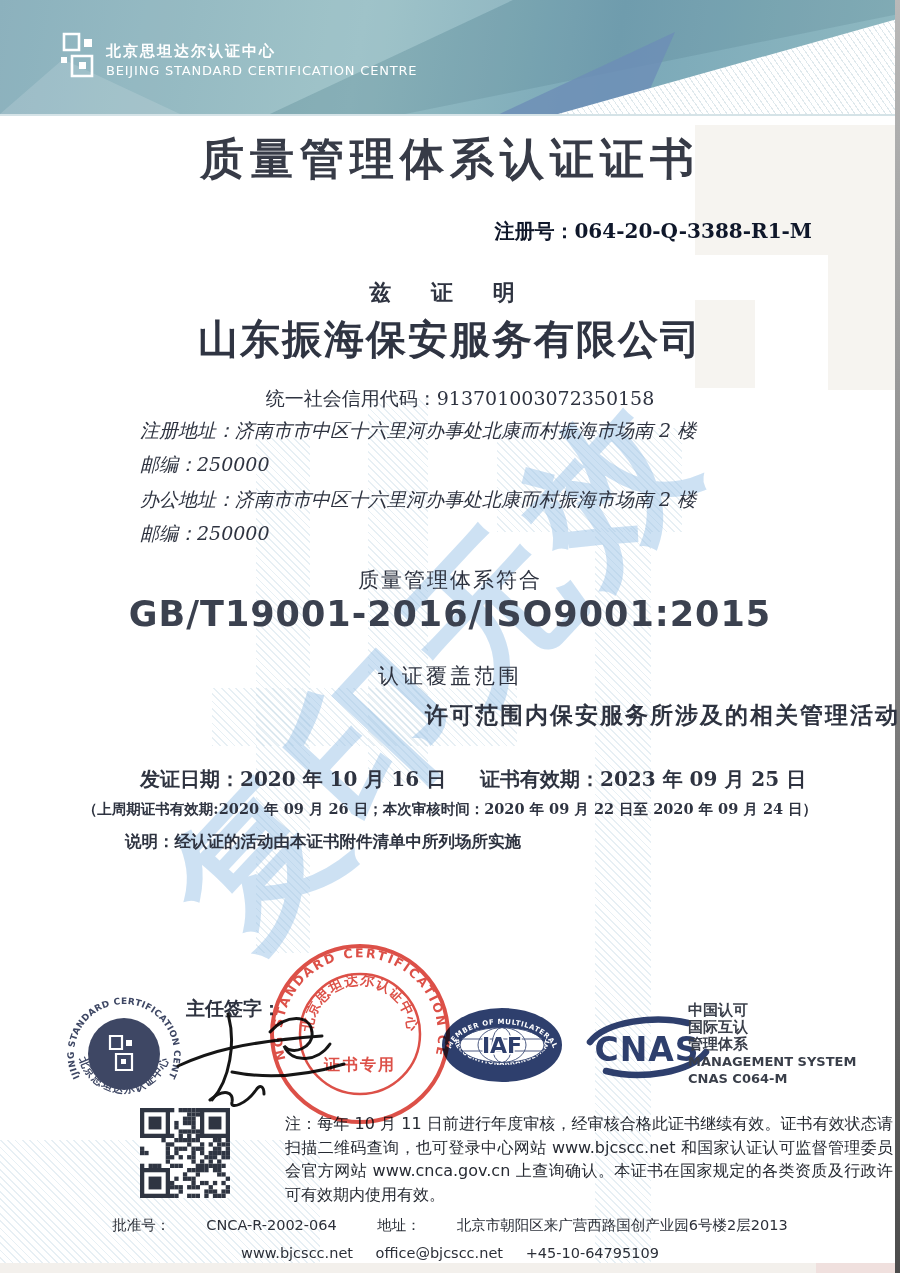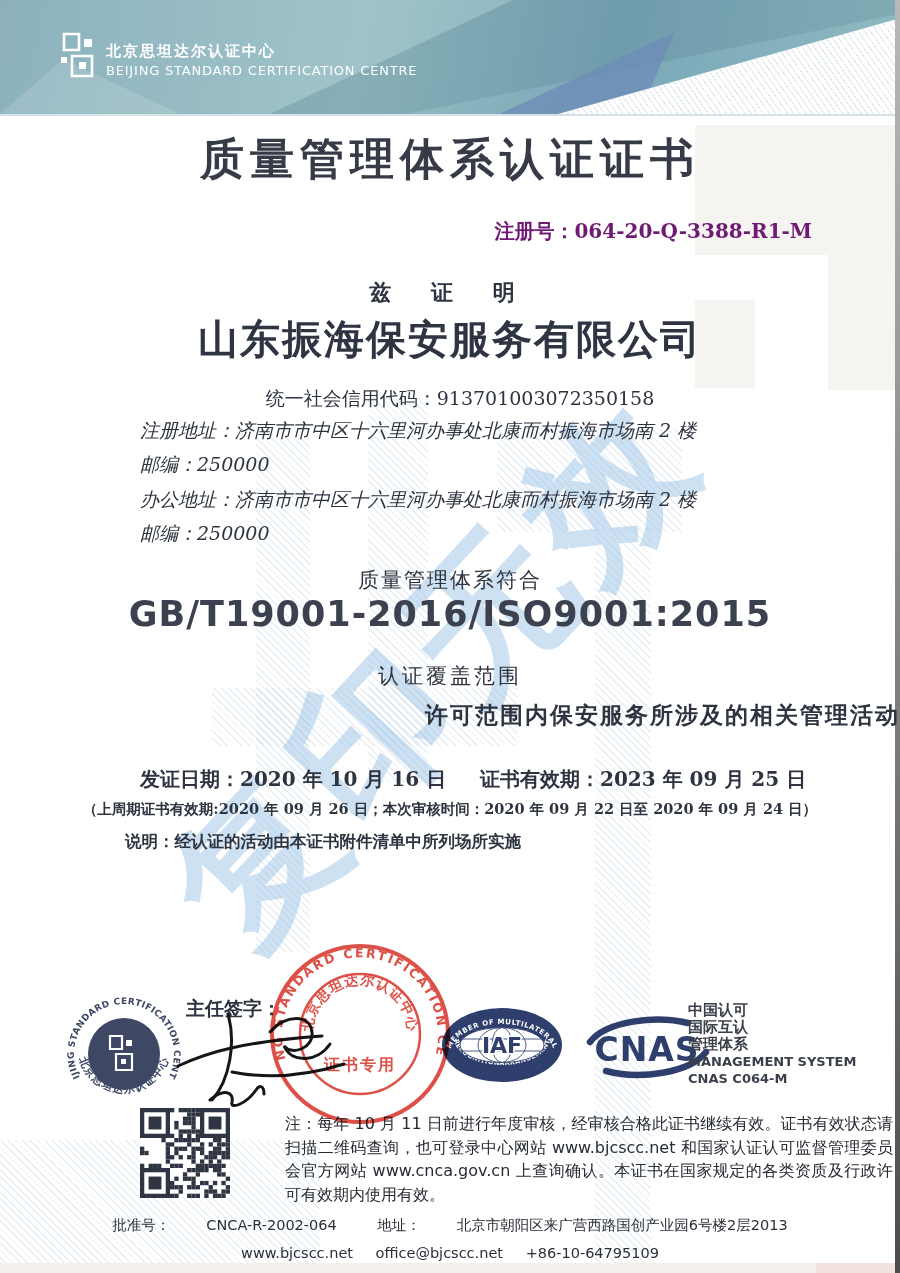--- a/index.html
+++ b/index.html
@@ -33,21 +33,21 @@
       color:#9cc4e8;opacity:.5;text-align:center;z-index:1;
       font-family:"DejaVu Sans","Liberation Sans",sans-serif;pointer-events:none;}
   .edge-right{position:absolute;left:895px;top:0;width:5px;height:1273px;
               background:linear-gradient(#b9b9b9,#4c4c4c);}
   .edge-bottom{position:absolute;left:0;top:1263px;width:900px;height:10px;background:#f3f0ec;}
   .edge-pink{position:absolute;left:816px;top:1263px;width:79px;height:10px;background:#f0e0de;}
 
   
   .z2{z-index:2;}
   .title{top:130px;font-size:44px;font-weight:700;letter-spacing:6px;color:#373b47;}
-  .regline{top:218px;left:0;width:812px;text-align:right;font-size:20px;font-weight:700;color:#701a75;}
+  .regline{top:218px;left:0;width:812px;text-align:right;font-size:20px;font-weight:700;color:#0f172a;}
   .certify{top:278px;font-size:22px;font-weight:600;letter-spacing:16px;}
   .company{top:312px;font-size:40px;font-weight:700;letter-spacing:2px;color:#2f3442;}
   .credit{top:386px;left:120px;width:680px;text-align:center;font-size:19px;}
   .addr{left:140px;font-size:19px;font-style:italic;}
   .conform{top:566px;font-size:21px;letter-spacing:2px;}
   .standard{top:594px;font-size:35px;font-weight:800;letter-spacing:1px;color:#3b414f;}
   .scopeh{top:662px;font-size:21px;letter-spacing:3px;}
   .scope{top:700px;font-size:23px;font-weight:700;letter-spacing:2px;text-align:right;}
   .dates{top:766px;font-size:20px;font-weight:700;}
   .prev{top:800px;font-size:14.5px;font-weight:600;}
@@ -385,19 +385,19 @@
 
   <div class="abs sans footnote z2">注：每年 10 月 11 日前进行年度审核，经审核合格此证书继续有效。证书有效状态请扫描二维码查询，也可登录中心网站 www.bjcscc.net 和国家认证认可监督管理委员会官方网站 www.cnca.gov.cn 上查询确认。本证书在国家规定的各类资质及行政许可有效期内使用有效。</div>
 
   <div class="abs ctr sans approval z2">
     <span>批准号：</span><span>CNCA-R-2002-064</span>
     <span>地址：</span><span>北京市朝阳区来广营西路国创产业园6号楼2层2013</span>
   </div>
   <div class="abs ctr sans contact z2">
     <span>www.bjcscc.net</span>
     <span>office@bjcscc.net</span>
-    <span>+86-10-64795109</span>
+    <span>+45-10-64795109</span>
   </div>
 
   <div class="edge-bottom"></div>
   <div class="edge-pink"></div>
   <div class="edge-right"></div>
 </div>
 
 </body></html>

